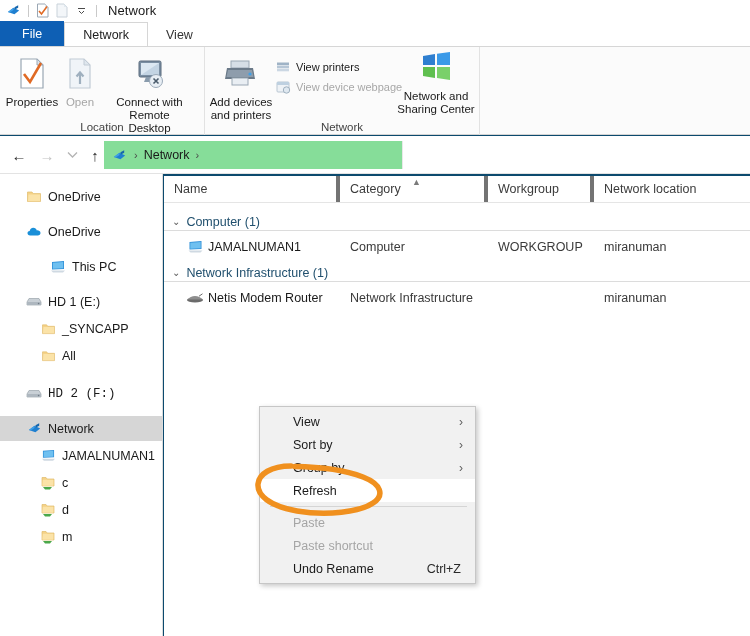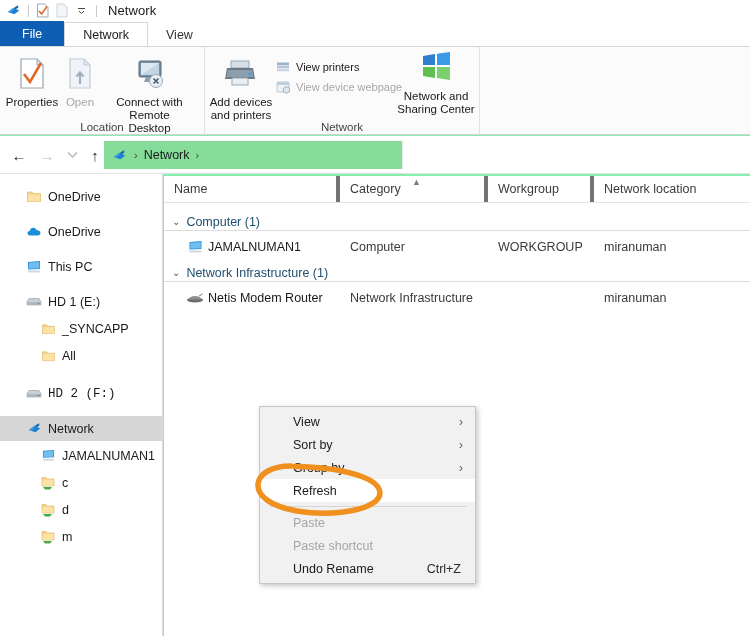--- a/index.html
+++ b/index.html
@@ -8,21 +8,21 @@
     margin: 0; padding: 0;
     width: 750px; height: 636px;
     overflow: hidden;
     background: #ffffff;
     font-family: "Liberation Sans", sans-serif;
     -webkit-font-smoothing: antialiased;
   }
   #app {
     position: relative;
     width: 750px; height: 636px;
-    background: #86efac;
+    background: #0c4a6e;
   }
 
   
   .titlebar {
     position: absolute; left: 0; top: 0;
     width: 750px; height: 21px;
     background: #ffffff;
     display: flex; align-items: center;
     padding-left: 4px;
   }
@@ -460,21 +460,21 @@
 
     <div class="nav-item" style="margin-top:10px;">
       <span class="nico">
         <svg width="15" height="11" viewBox="0 0 15 11">
           <path d="M3.2 9.5 C1.4 9.5 0.5 8.3 0.5 7.1 C0.5 5.9 1.5 5 2.7 5 C2.9 3.2 4.4 1.8 6.3 1.8 C8 1.8 9.4 2.9 9.8 4.4 C11.5 4.2 13.5 5.2 13.5 7.1 C13.5 8.6 12.3 9.5 10.8 9.5 Z" fill="#1a8fd8"></path>
         </svg>
       </span>
       <span class="nlabel">OneDrive</span>
     </div>
 
-    <div class="nav-item" style="margin-top:10px;">
+    <div class="nav-item" style="margin-top:10px;margin-left:24px;">
       <span class="nico">
         <svg width="16" height="14" viewBox="0 0 16 14">
           <path d="M2 2 L14 1 L14 9 L2 9.5 Z" fill="#2f8fd8"></path>
           <path d="M2.8 2.7 L13.2 1.9 L13.2 8.3 L2.8 8.7 Z" fill="#6fc0f0"></path>
           <path d="M1 10.5 H15 L13 12.6 H3 Z" fill="#cfd9e2"></path>
         </svg>
       </span>
       <span class="nlabel">This PC</span>
     </div>
 

